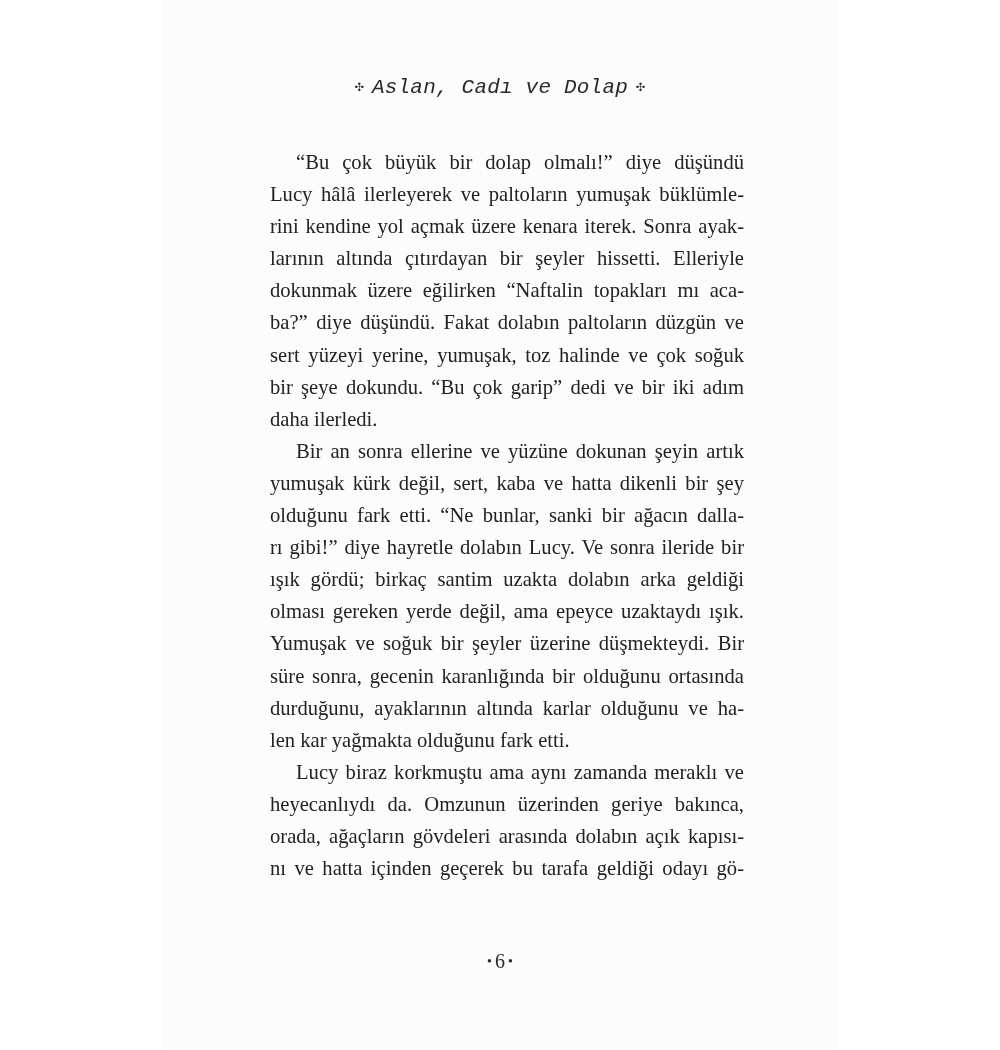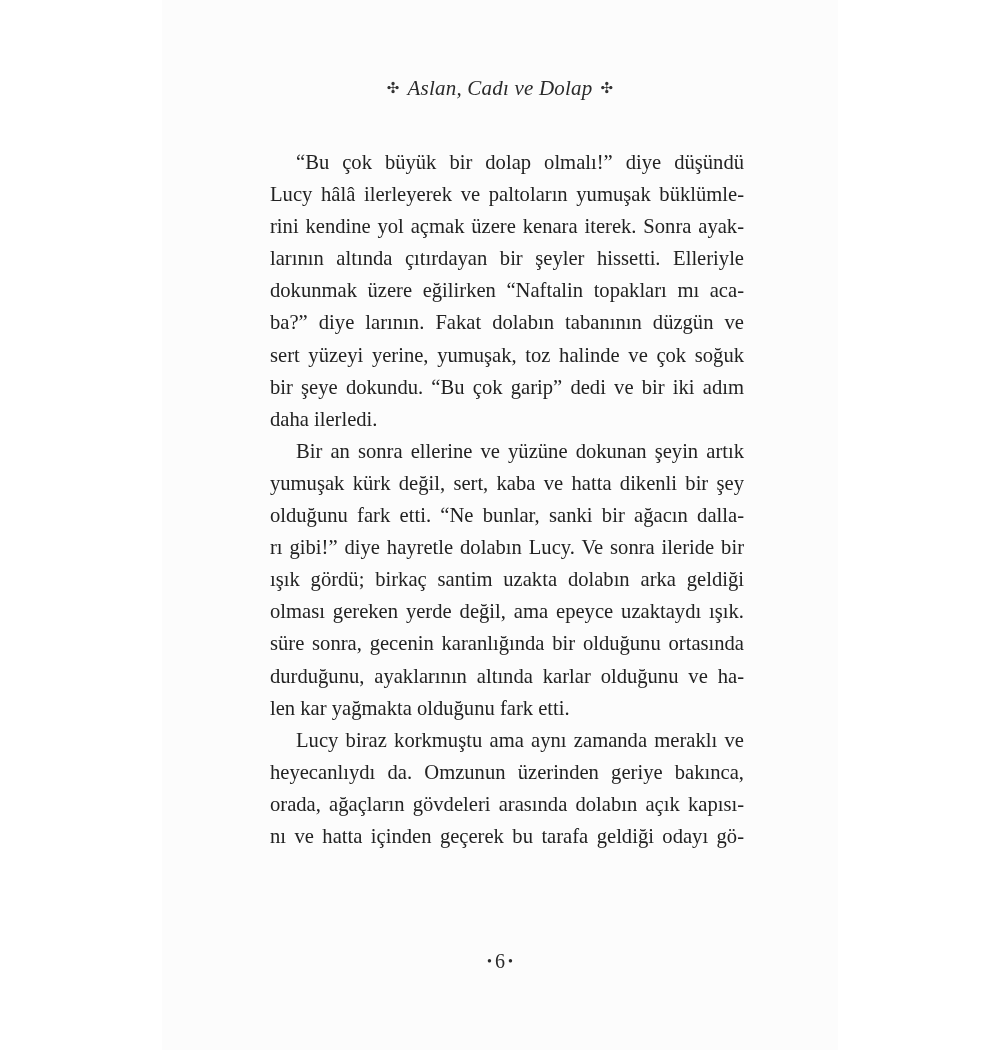--- a/index.html
+++ b/index.html
@@ -20,21 +20,21 @@
       width: 676px;
       height: 1050px;
       background: #fcfcfc;
     }
     .running-head {
       position: absolute;
       left: 0;
       top: 76px;
       width: 1000px;
       text-align: center;
-      font-family: Liberation Serif, serif;
+      font-family: Liberation Mono, monospace;
       font-style: italic;
       font-size: 21px;
       color: #2a2a2a;
       letter-spacing: 0.2px;
     }
     .running-head .orn {
       font-style: normal;
       font-size: 15px;
       color: #333;
       display: inline-block;
@@ -91,33 +91,34 @@
 
 <div class="text-block">
 
 
   <div>
     <span class="line indent">“Bu çok büyük bir dolap olmalı!” diye düşündü</span>
     <span class="line">Lucy hâlâ ilerleyerek ve paltoların yumuşak büklümle-</span>
     <span class="line">rini kendine yol açmak üzere kenara iterek. Sonra ayak-</span>
     <span class="line">larının altında çıtırdayan bir şeyler hissetti. Elleriyle</span>
     <span class="line">dokunmak üzere eğilirken “Naftalin topakları mı aca-</span>
-    <span class="line">ba?” diye larının. Fakat dolabın tabanının düzgün ve</span>
+    <span class="line">ba?” diye düşündü. Fakat dolabın paltoların düzgün ve</span>
     <span class="line">sert yüzeyi yerine, yumuşak, toz halinde ve çok soğuk</span>
     <span class="line">bir şeye dokundu. “Bu çok garip” dedi ve bir iki adım</span>
     <span class="line last">daha ilerledi.</span>
   </div>
 
   <div>
     <span class="line indent">Bir an sonra ellerine ve yüzüne dokunan şeyin artık</span>
     <span class="line">yumuşak kürk değil, sert, kaba ve hatta dikenli bir şey</span>
     <span class="line">olduğunu fark etti. “Ne bunlar, sanki bir ağacın dalla-</span>
     <span class="line">rı gibi!” diye hayretle dolabın Lucy. Ve sonra ileride bir</span>
     <span class="line">ışık gördü; birkaç santim uzakta dolabın arka geldiği</span>
     <span class="line">olması gereken yerde değil, ama epeyce uzaktaydı ışık.</span>
+    <span class="line">Yumuşak ve soğuk bir şeyler üzerine düşmekteydi. Bir</span>
     <span class="line">süre sonra, gecenin karanlığında bir olduğunu ortasında</span>
     <span class="line">durduğunu, ayaklarının altında karlar olduğunu ve ha-</span>
     <span class="line last">len kar yağmakta olduğunu fark etti.</span>
   </div>
 
   <div>
     <span class="line indent">Lucy biraz korkmuştu ama aynı zamanda meraklı ve</span>
     <span class="line">heyecanlıydı da. Omzunun üzerinden geriye bakınca,</span>
     <span class="line">orada, ağaçların gövdeleri arasında dolabın açık kapısı-</span>
     <span class="line">nı ve hatta içinden geçerek bu tarafa geldiği odayı gö-</span>

